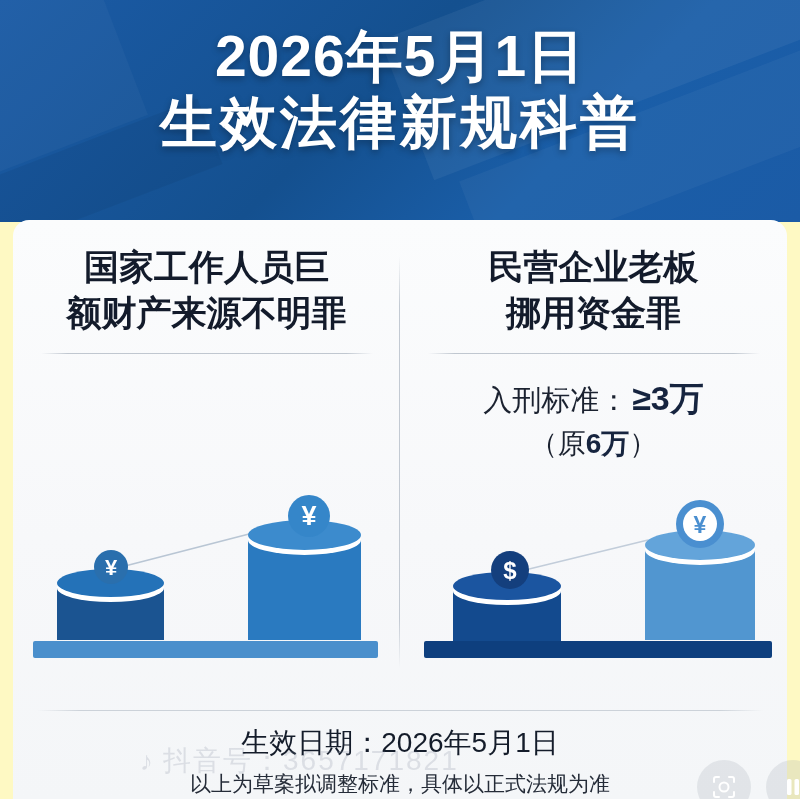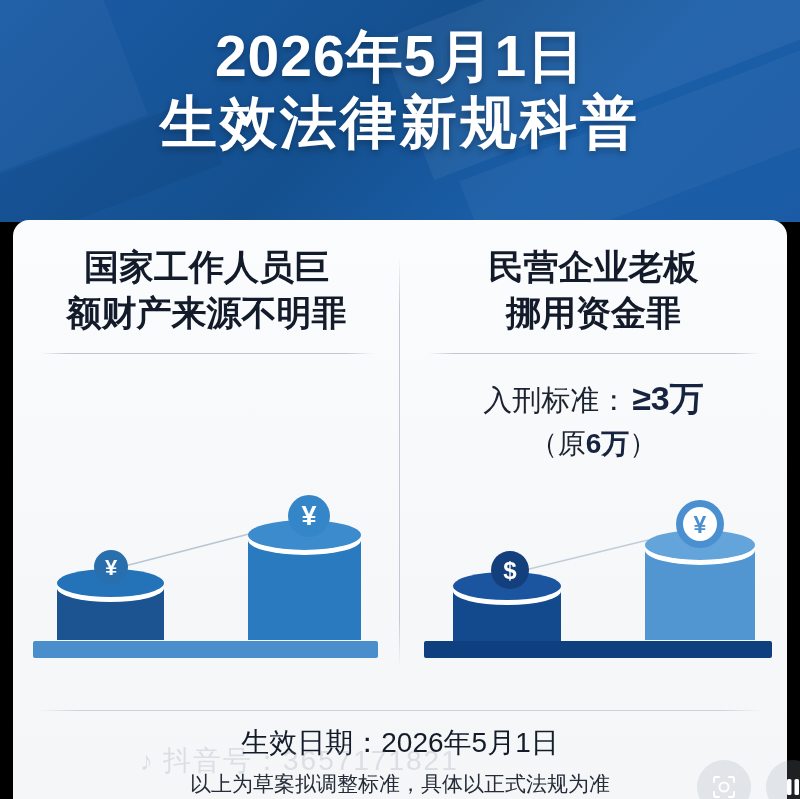--- a/index.html
+++ b/index.html
@@ -9,21 +9,21 @@
   }
   body {
     font-family: "Liberation Sans", "DejaVu Sans", sans-serif;
   }
 
   .poster {
     position: relative;
     width: 800px;
     height: 799px;
     overflow: hidden;
-    background: #000000;
+    background: #fef9c3;
   }
 
   
   .header {
     position: absolute;
     left: 0; top: 0;
     width: 800px;
     height: 222px;
     background:
       linear-gradient(135deg, #1b5ba6 0%, #14508f 45%, #1a5ea8 70%, #1b5ba6 100%);

